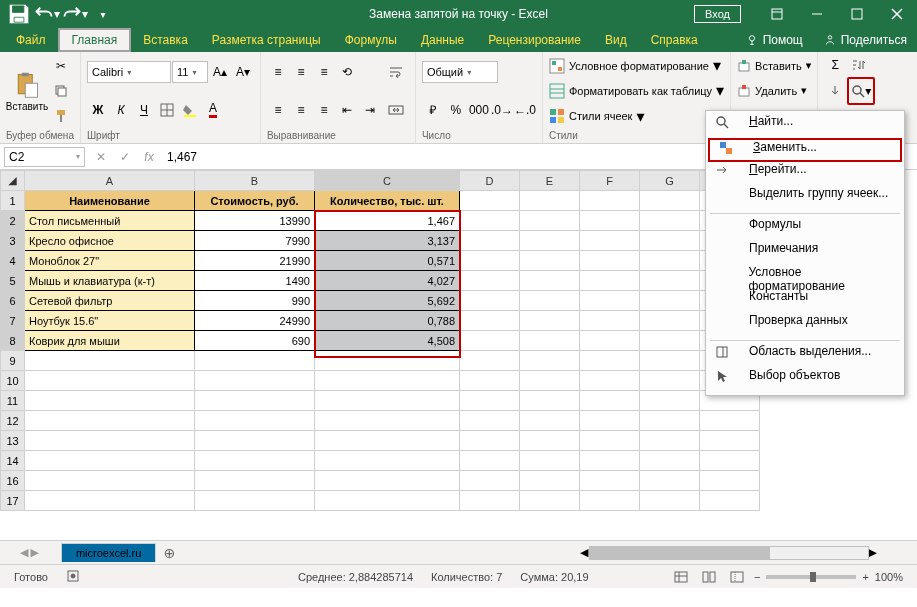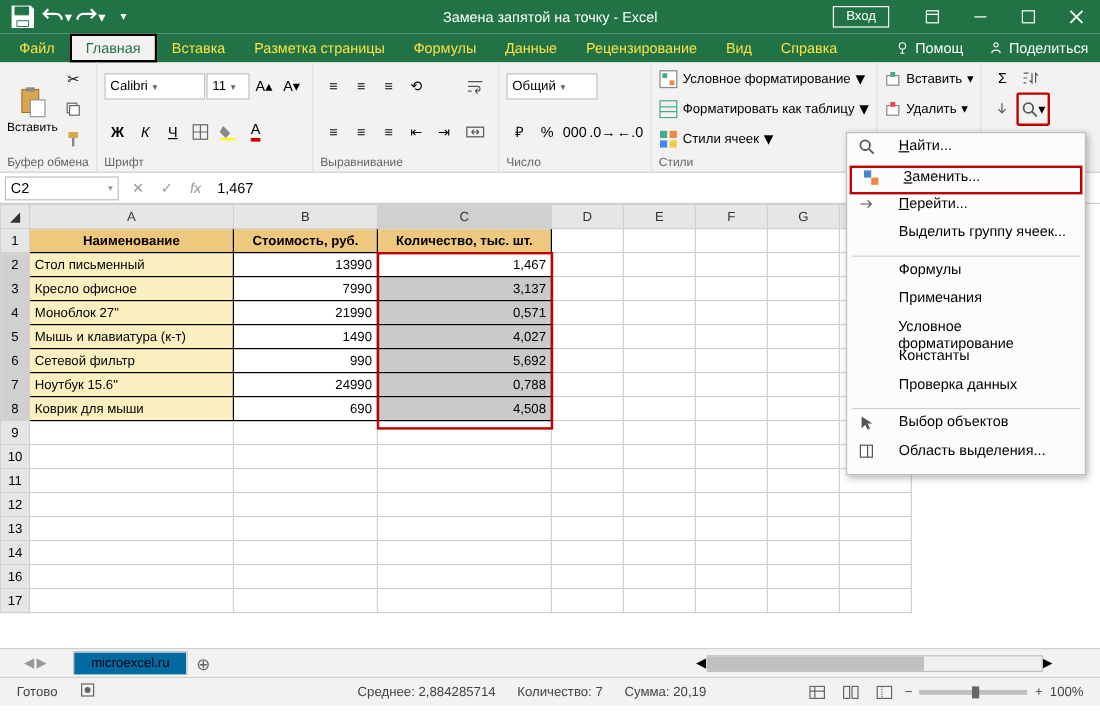--- a/index.html
+++ b/index.html
@@ -11,42 +11,42 @@
 .tb-btn { width:26px; height:24px; display:flex; align-items:center; justify-content:center; cursor:pointer; }
 .tb-title { position:absolute; left:50%; transform:translateX(-50%); font-size:12px; }
 .tb-right { margin-left:auto; display:flex; align-items:center; }
 .login-box { border:1px solid #fff; padding:2px 10px; font-size:11px; margin-right:16px; cursor:pointer; }
 .win-btn { width:40px; height:28px; display:flex; align-items:center; justify-content:center; cursor:pointer; }
 
 
 .ribbon-tabs { height:24px; background:#217346; display:flex; align-items:stretch; padding-left:4px; }
 .rtab { padding:0 12px; display:flex; align-items:center; color:#fde047; font-size:12px; cursor:pointer; }
 .rtab.active { background:#f3f2f1; color:#217346; }
-.rtab.hl { border:2px solid #000000;text-align:right; }
+.rtab.hl { border:2px solid #a3a3a3;text-align:right; }
 .rtab-right { margin-left:auto; display:flex; }
 .rtab-r { padding:0 10px; display:flex; align-items:center; gap:4px; color:#fff; font-size:12px; cursor:pointer; }
 .rtab-r svg { width:14px; height:14px; }
 
 
 .ribbon { height:92px; background:#f3f2f1; border-bottom:1px solid #d0d0d0; display:flex; }
 .rgroup { border-right:1px solid #e0e0e0; padding:2px 6px; display:flex; flex-direction:column; }
 .rgroup-body { flex:1; display:flex; gap:2px; }
 .rgroup-label { text-align:left; font-size:10px; color:#666; padding-top:2px; }
 .big-btn { width:42px; display:flex; flex-direction:column; align-items:center; justify-content:center; gap:2px; font-size:10px; cursor:pointer; }
 .big-btn svg { width:28px; height:28px; }
 .col { display:flex; flex-direction:column; gap:1px; justify-content:space-around; }
 .row { display:flex; gap:1px; align-items:center; }
 .small-btn { width:22px; height:22px; display:flex; align-items:center; justify-content:center; cursor:pointer; font-size:12px; border:1px solid transparent; }
 .combo { height:22px; border:1px solid #c0c0c0; background:#fff; font-size:11px; padding:0 4px; display:flex; align-items:center; gap:4px; }
 .combo::after { content:"▾"; font-size:8px; color:#666; }
 .hl-search { border:2px solid #c00000; padding:1px; border-radius:2px; }
 
 
 .fbar { height:26px; border-bottom:1px solid #d0d0d0; display:flex; align-items:center; font-size:12px; }
-.name-box { width:95px; height:20px; border:1px solid #c0c0c0; margin:0 4px; padding:0 4px; display:flex; align-items:center; }
+.name-box { width:81px; height:20px; border:1px solid #c0c0c0; margin:0 4px; padding:0 4px; display:flex; align-items:center; }
 .name-box::after { content:"▾"; margin-left:auto; font-size:8px; color:#999; }
 .fbar-btn { width:24px; height:24px; display:flex; align-items:center; justify-content:center; color:#999; cursor:pointer; }
 .fbar-input { flex:1; padding:0 6px; border:none; }
 
 
 .grid-wrap { position:relative; height:370px; }
 .grid { border-collapse:collapse; font-size:11px; }
 .grid th, .grid td { border:1px solid #d0d0d0; }
 .colhead th { background:#e6e6e6; height:20px; font-weight:normal; color:#333; }
 .colhead th.sel { background:#d0d0d0; }
@@ -671,28 +671,28 @@
       <span class="fm-icon"></span>
       <span class="fm-text">Константы</span>
     </div>
   <div class="fm-item">
       <span class="fm-icon"></span>
       <span class="fm-text">Проверка данных</span>
     </div>
   <div class="fm-sep"></div>
   <div class="fm-item">
       <span class="fm-icon">
-        <svg width="14" height="14" fill="#555">
-          <path d="M3 2l0 10 3-3 2 4 2-1-2-4 4 0z"></path>
-        </svg>
-      </span>
-      <span class="fm-text">Выбор объектов</span>
-    </div>
-  <div class="fm-item">
-      <span class="fm-icon">
         <svg width="14" height="14" fill="none" stroke="#555">
           <rect x="2" y="2" width="10" height="10"></rect>
           <line x1="8" y1="2" x2="8" y2="12"></line>
         </svg>
       </span>
       <span class="fm-text">Область выделения...</span>
     </div>
+  <div class="fm-item">
+      <span class="fm-icon">
+        <svg width="14" height="14" fill="#555">
+          <path d="M3 2l0 10 3-3 2 4 2-1-2-4 4 0z"></path>
+        </svg>
+      </span>
+      <span class="fm-text">Выбор объектов</span>
+    </div>
 </div>
 
 </body></html>

